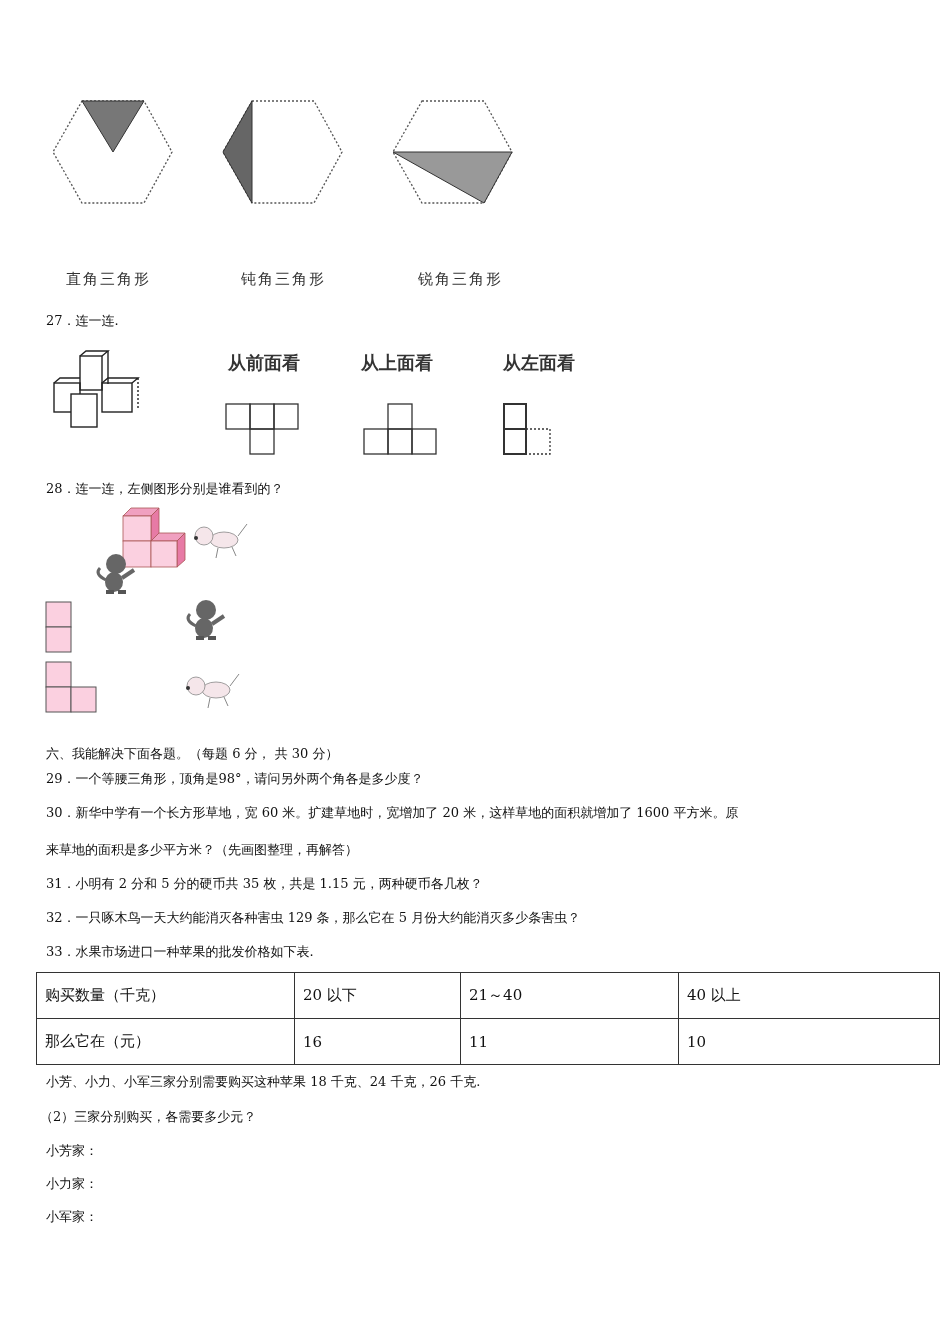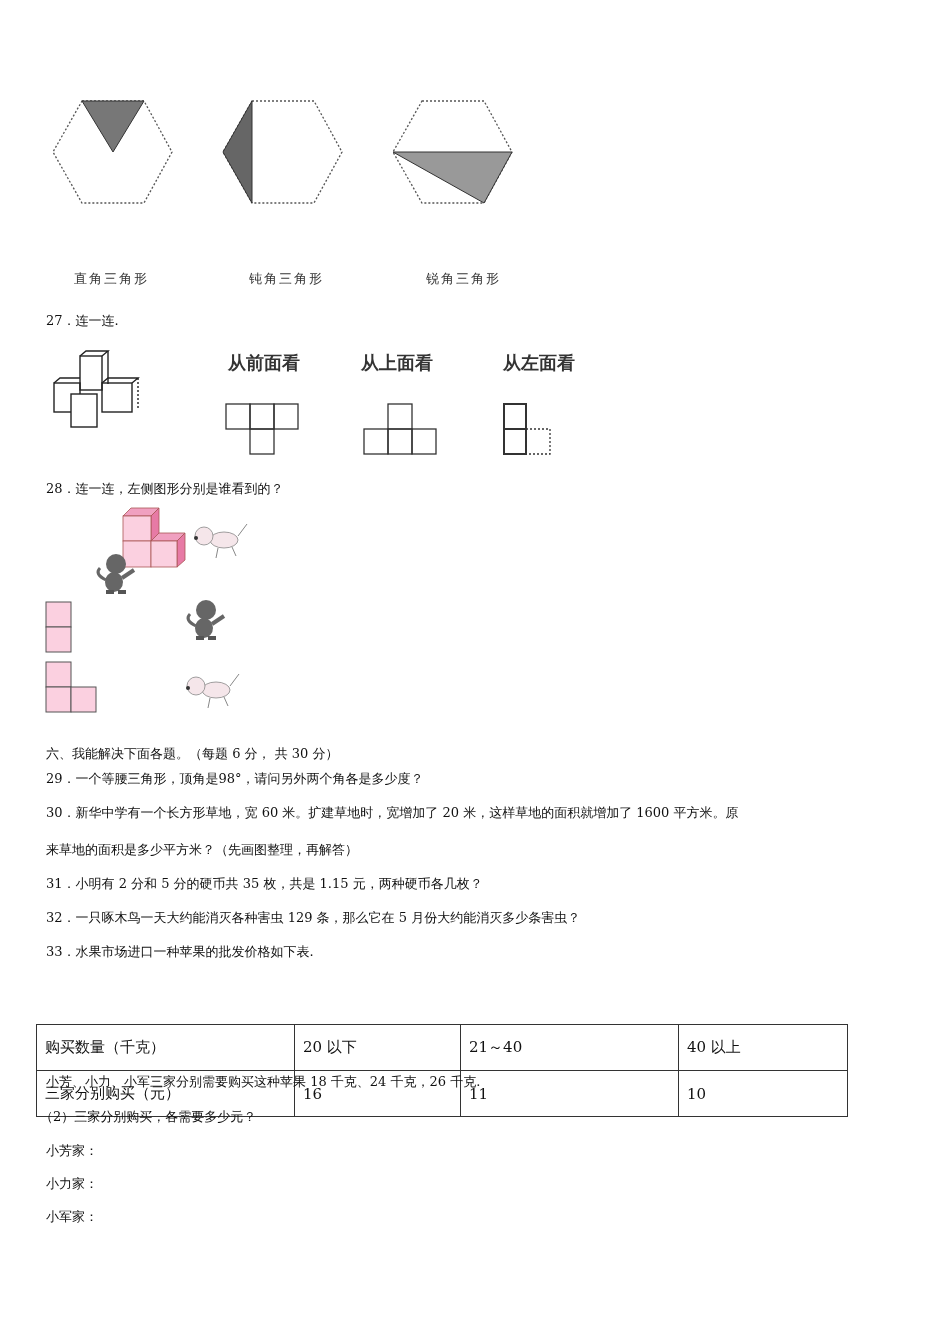--- a/index.html
+++ b/index.html
@@ -1,22 +1,22 @@
 <!DOCTYPE html>
 <html><head>
 <meta charset="utf-8">
 <style>
   html, body { margin:0; padding:0; background:#fff; }
   body { width:950px; height:1344px; position:relative; overflow:hidden;
          font-family:"DejaVu Serif","Liberation Serif",serif; color:#111; }
   .abs { position:absolute; }
   .txt { font-size:13px; line-height:20px; white-space:nowrap; }
-  .lbl { font-size:13px; color:#333; letter-spacing:2px;margin-left:8px; }
+  .lbl { font-size:15px; color:#333; letter-spacing:2px; }
   .cap { font-size:18px; color:#333; font-weight:bold; }
-  table.price { position:absolute; left:36px; top:1024px; width:812px; border-collapse:collapse; }
+  table.price { position:absolute; left:36px; top:972px; width:904px; border-collapse:collapse; }
   table.price td { border:1.5px solid #333; height:45px; padding:0 8px; font-size:15px; vertical-align:middle; }
 </style>
 </head>
 <body>
 
 <svg class="abs" style="left:50px;top:98px" width="125" height="110" viewBox="0 0 125 110">
   <polygon points="32,3 94,3 122,54 94,105 32,105 3,54" fill="none" stroke="#555" stroke-width="1.3" stroke-dasharray="2,2"></polygon>
   <polygon points="32,3 94,3 63,54" fill="#777" stroke="#333" stroke-width="1"></polygon>
 </svg>
 <svg class="abs" style="left:220px;top:98px" width="125" height="110" viewBox="0 0 125 110">
@@ -142,21 +142,21 @@
       <col>
     </colgroup>
   <tbody>
       <tr>
     <td>购买数量（千克）</td>
     <td>20 以下</td>
     <td>21～40</td>
     <td>40 以上</td>
   </tr>
   <tr>
-    <td>三家分别购买（元）</td>
+    <td>那么它在（元）</td>
     <td>16</td>
     <td>11</td>
     <td>10</td>
   </tr>
 </tbody>
   </table>
 
 <div class="abs txt" style="left:46px;top:1072px">小芳、小力、小军三家分别需要购买这种苹果 18 千克、24 千克，26 千克.</div>
 <div class="abs txt" style="left:40px;top:1107px">（2）三家分别购买，各需要多少元？</div>
 <div class="abs txt" style="left:46px;top:1141px">小芳家：</div>

